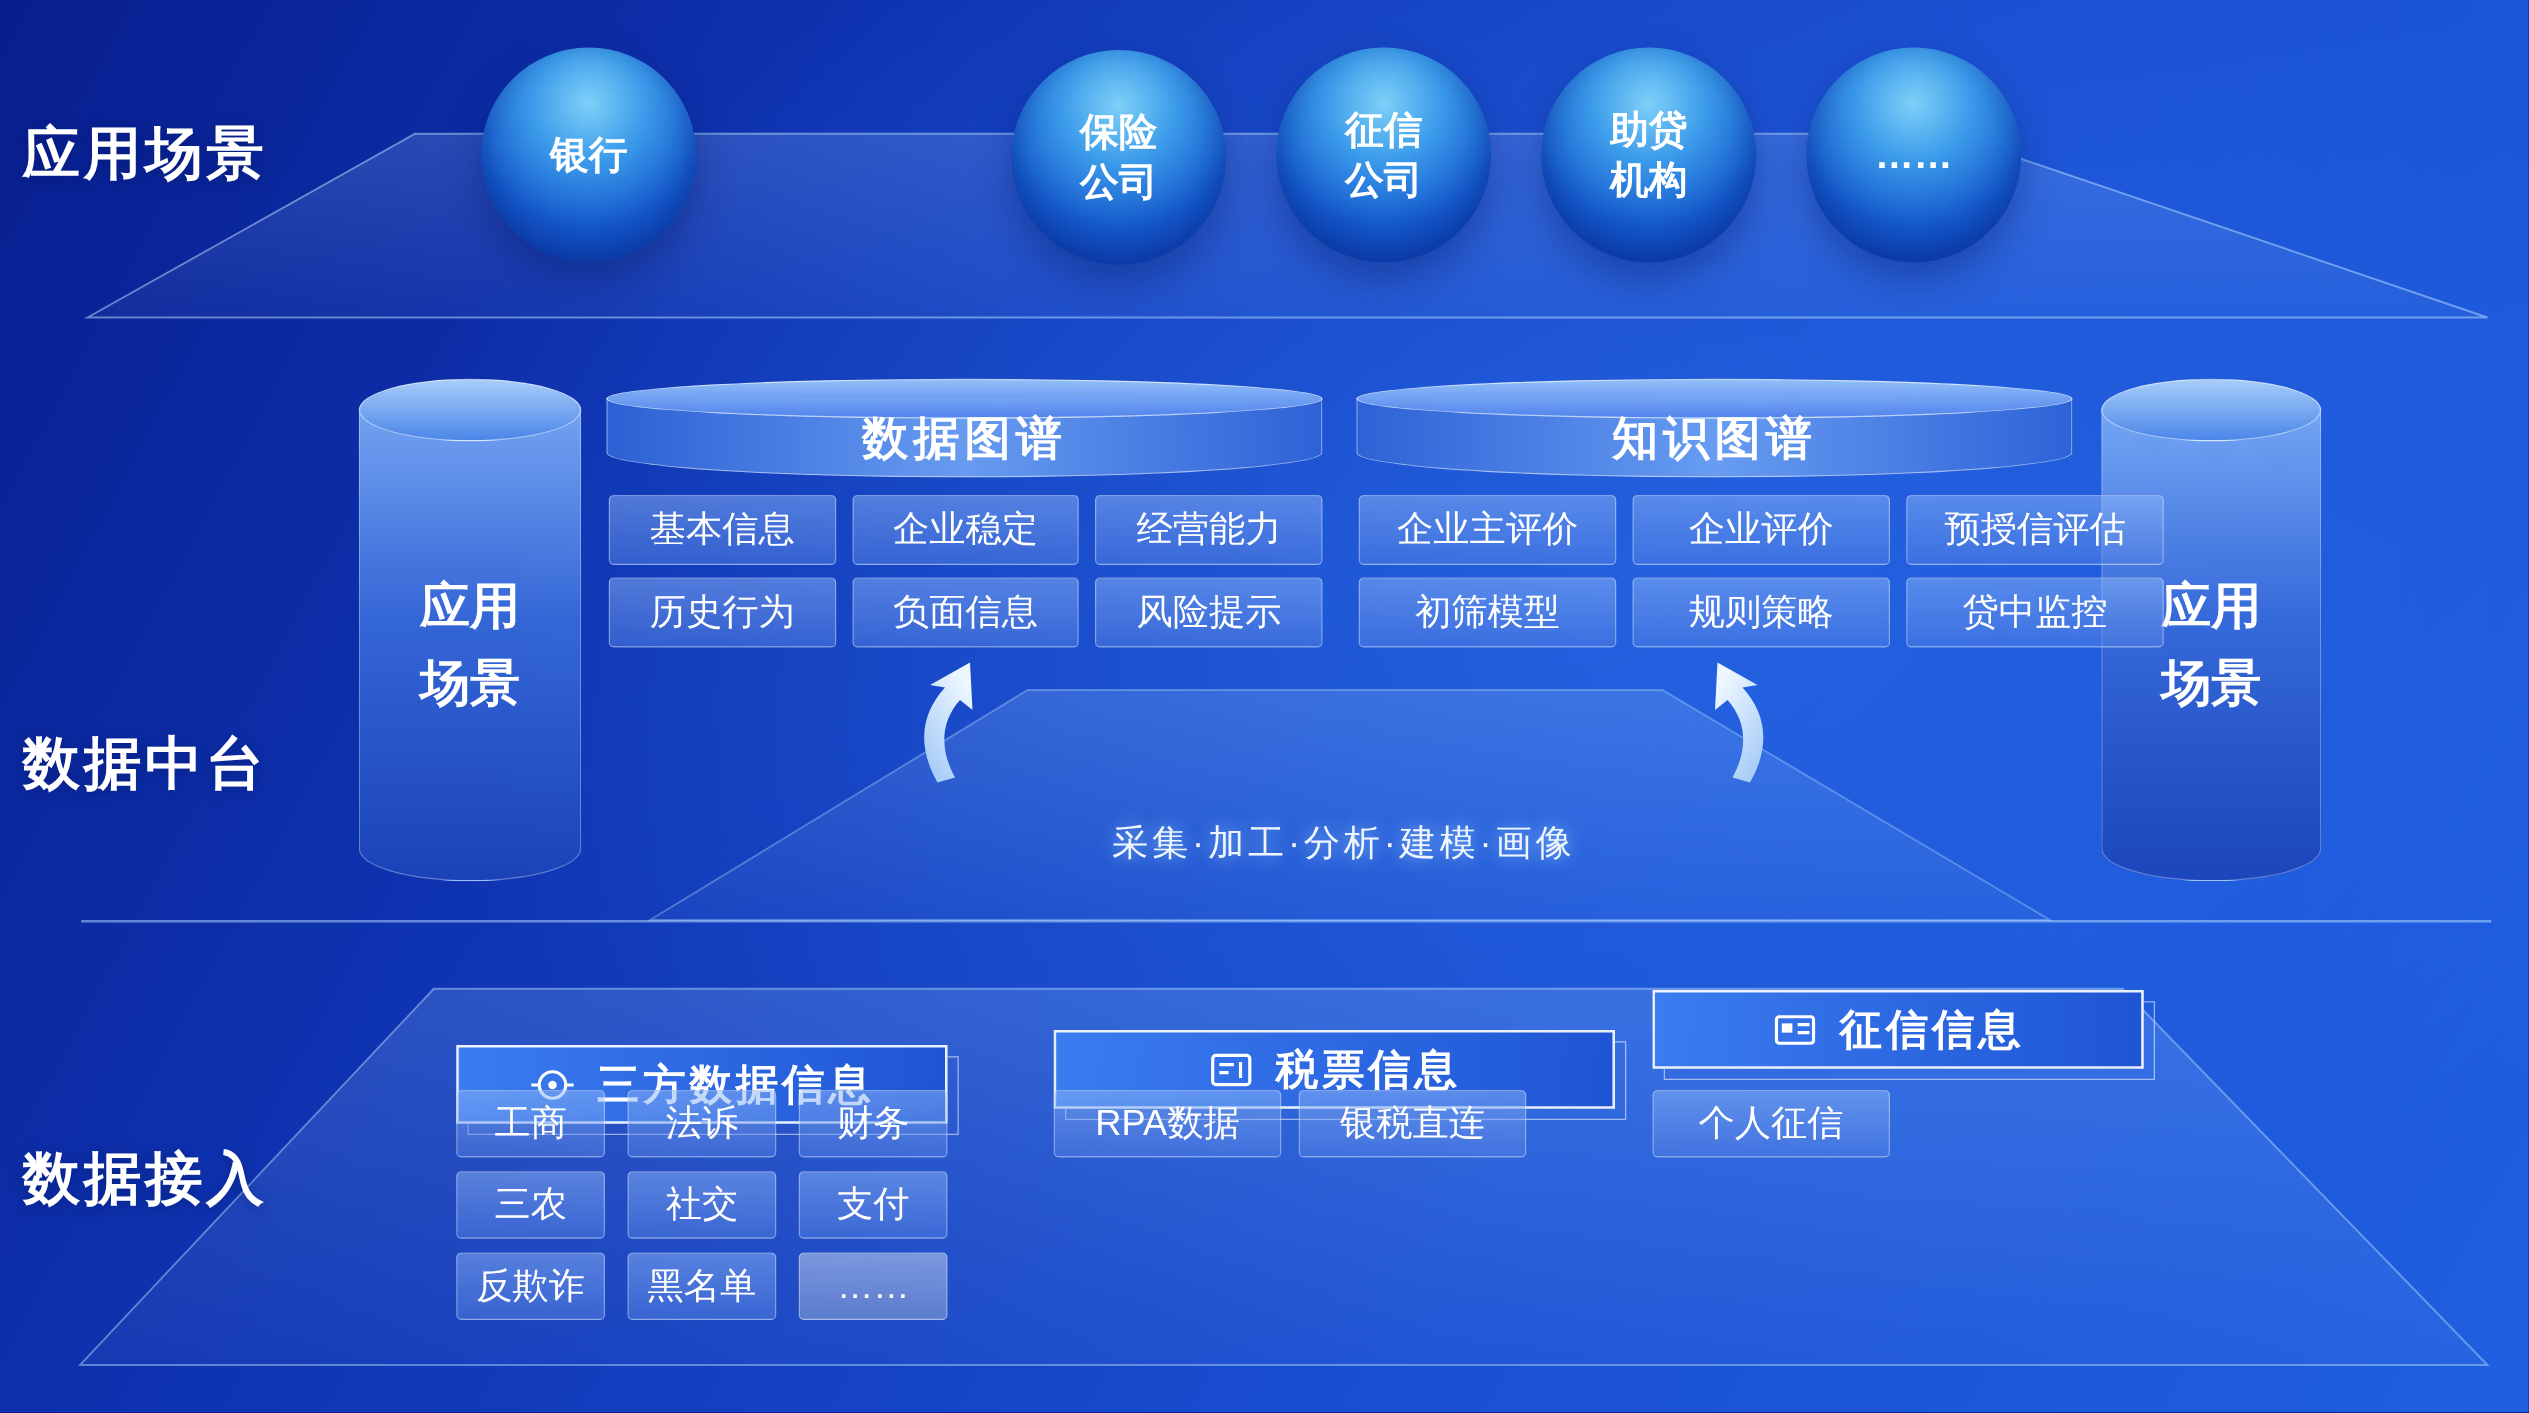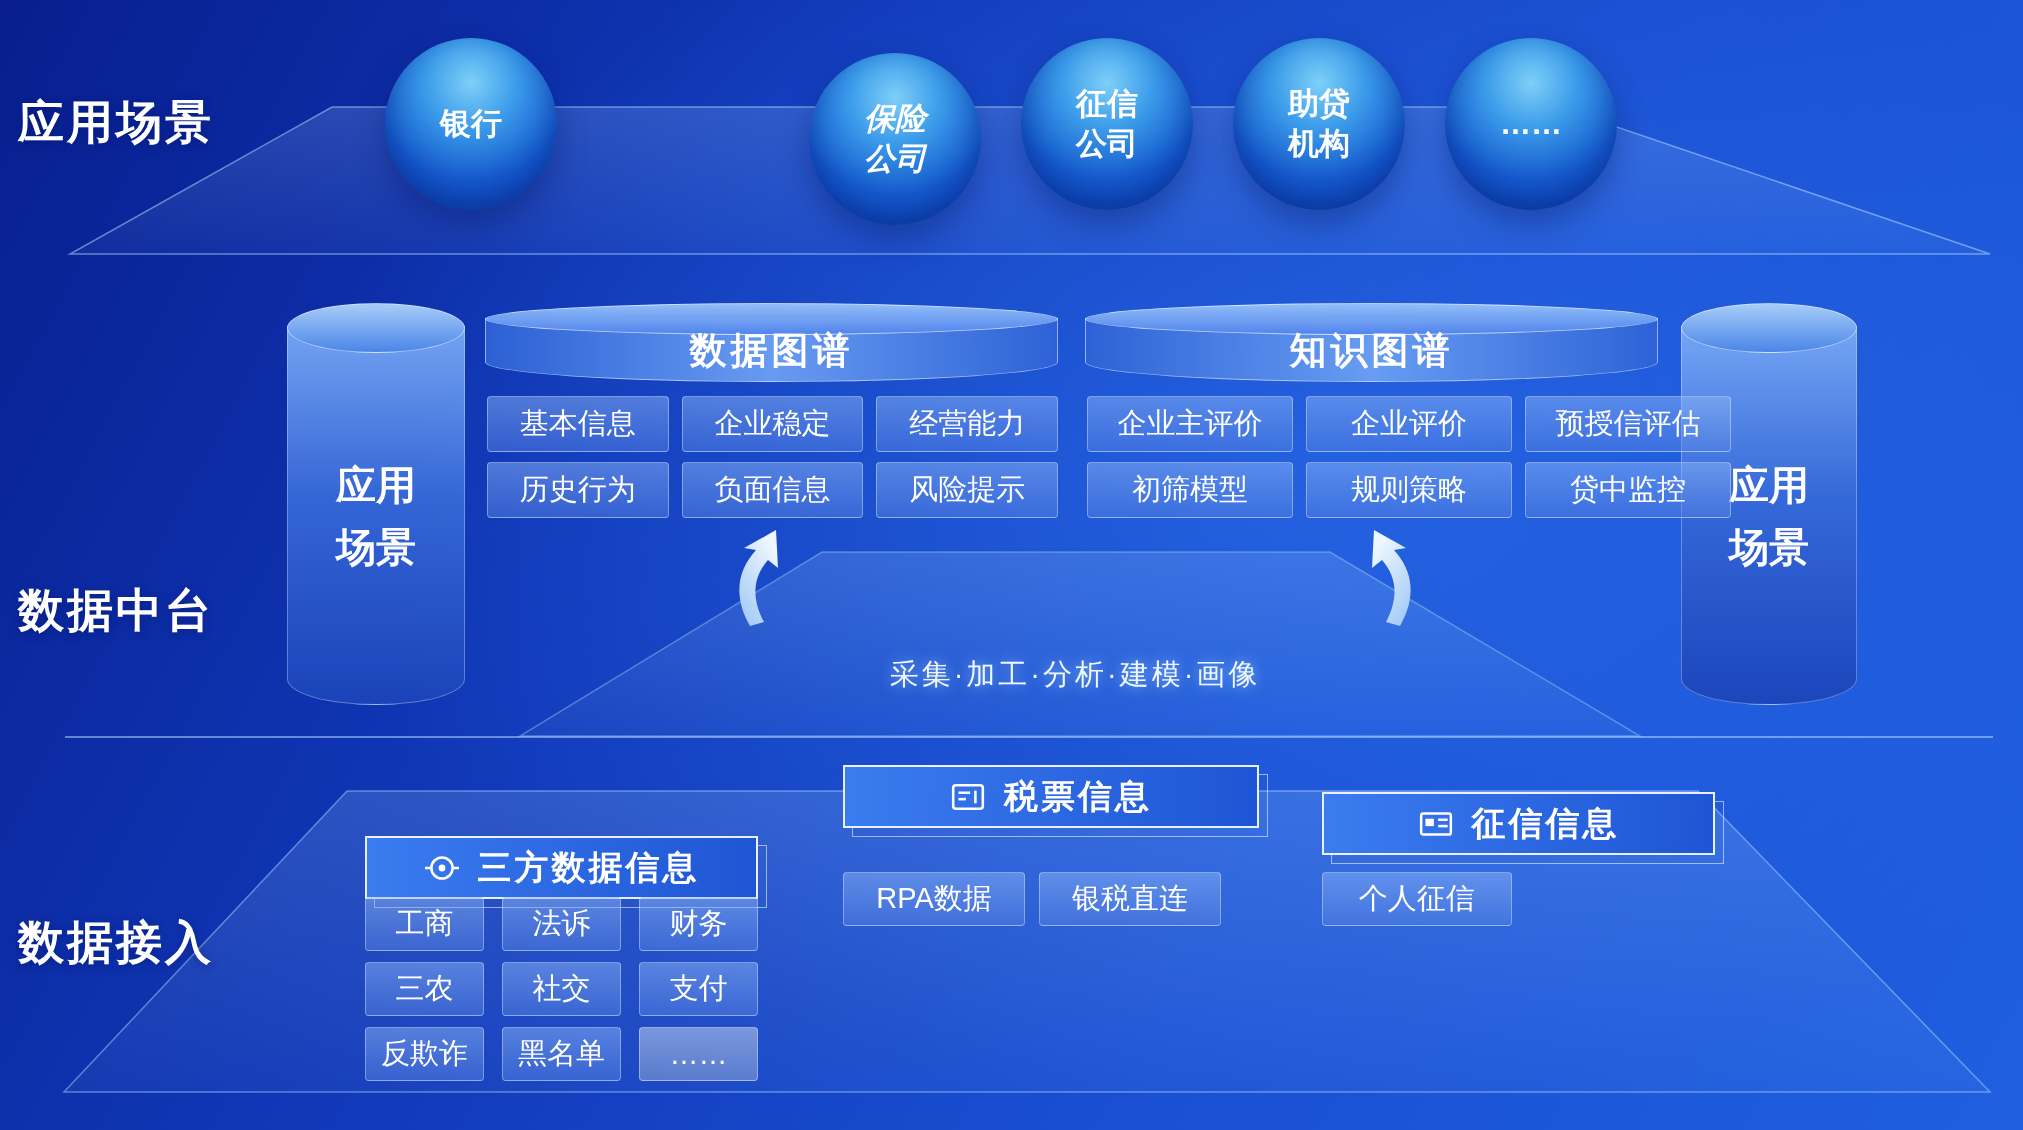--- a/index.html
+++ b/index.html
@@ -91,21 +91,21 @@
     <polygon points="347,791 1698,791 1990,1092 64,1092" fill="url(#planeg)" stroke="rgba(190,225,255,0.45)" stroke-width="1.5"></polygon>
   </svg>
 
   <div class="section-label" style="left:18px;top:92px;">应用场景</div>
   <div class="section-label" style="left:18px;top:580px;">数据中台</div>
   <div class="section-label" style="left:18px;top:912px;">数据接入</div>
 
   <div class="sphere" style="left:385px;top:38px;">
       <span>银行</span>
     </div>
-  <div class="sphere" style="left:809px;top:53px;font-style:italic;">
+  <div class="sphere" style="left:809px;top:40px;">
       <span>保险公司</span>
     </div>
   <div class="sphere" style="left:1021px;top:38px;">
       <span>征信公司</span>
     </div>
   <div class="sphere" style="left:1233px;top:38px;">
       <span>助贷机构</span>
     </div>
   <div class="sphere" style="left:1445px;top:38px;">
       <span>……</span>
@@ -164,33 +164,33 @@
     <div class="bhdr">
       <svg class="hicon" viewBox="0 0 34 34">
         <circle cx="17" cy="17" r="10"></circle>
         <circle class="fill" cx="17" cy="17" r="3.2"></circle>
         <line x1="1" y1="17" x2="6" y2="17"></line>
         <line x1="28" y1="17" x2="33" y2="17"></line>
       </svg>
       <span>三方数据信息</span>
     </div>
   </div>
-  <div class="chip-grid" style="left:365px;top:872px;width:393px;gap:11px 18px;margin-top:25px;">
+  <div class="chip-grid" style="left:365px;top:872px;width:393px;gap:11px 18px;">
     <div class="chip small">工商</div>
     <div class="chip small">法诉</div>
     <div class="chip small">财务</div>
     <div class="chip small">三农</div>
     <div class="chip small">社交</div>
     <div class="chip small">支付</div>
     <div class="chip small">反欺诈</div>
     <div class="chip small">黑名单</div>
     <div class="chip small muted">……</div>
   </div>
 
-  <div class="bhdr-wrap" style="left:843px;top:765px;width:416px;height:63px;font-family:Liberation Mono, monospace;">
+  <div class="bhdr-wrap" style="left:843px;top:824px;width:449px;height:63px;font-family:Liberation Mono, monospace;">
     <div class="bhdr-ghost"></div>
     <div class="bhdr">
       <svg class="hicon" viewBox="0 0 34 34">
         <rect x="3" y="6" width="28" height="22" rx="2.5"></rect>
         <line x1="8" y1="13" x2="19" y2="13"></line>
         <line x1="8" y1="19" x2="15" y2="19"></line>
         <line x1="24" y1="11" x2="24" y2="23"></line>
       </svg>
       <span>税票信息</span>
     </div>

